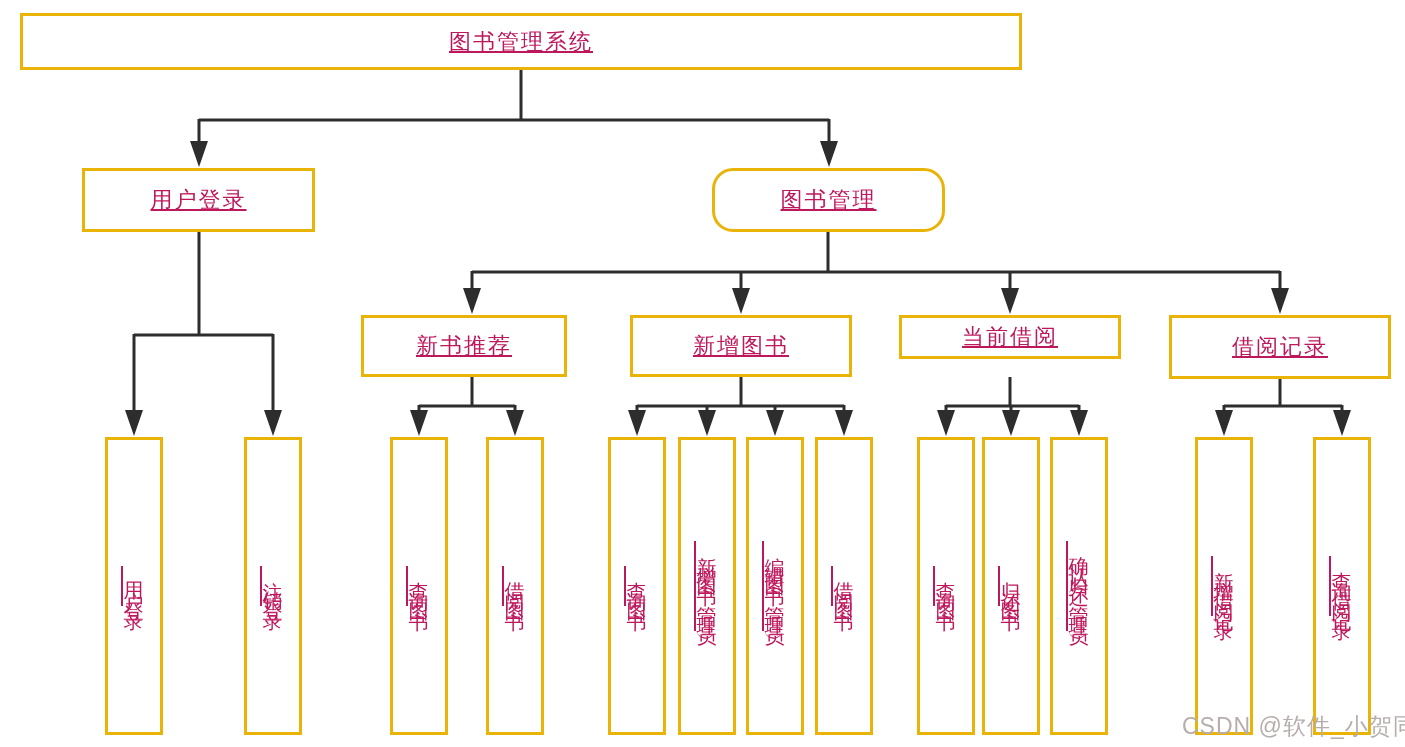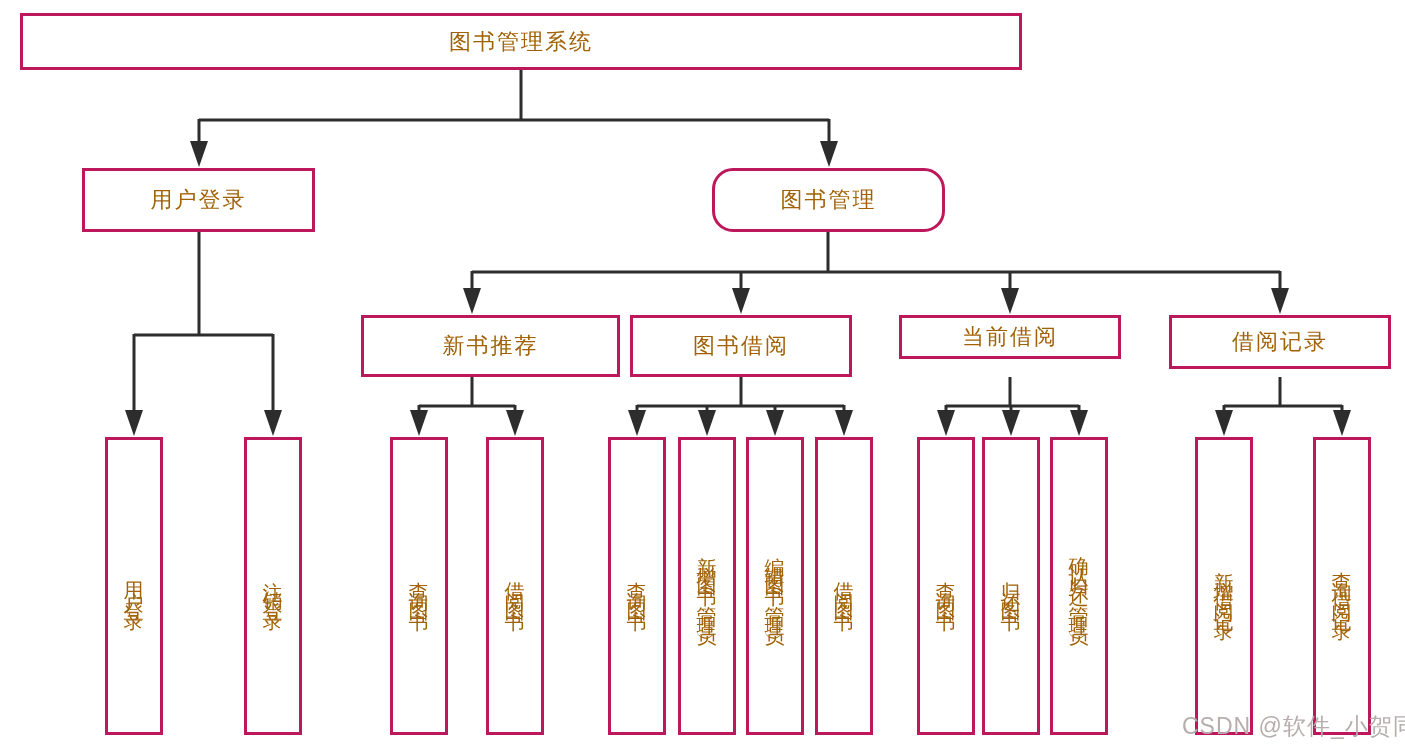--- a/index.html
+++ b/index.html
@@ -19,27 +19,28 @@
   }
   svg.wires {
     position: absolute;
     left: 0; top: 0;
     width: 1405px; height: 747px;
     z-index: 1;
   }
   .node {
     position: absolute;
     box-sizing: border-box;
-    border: 3px solid #be185d;
+    border: 3px solid #eab308;
     background: #ffffff;
-    color: #a16207;
+    color: #be185d;
     display: flex;
     align-items: center;
     justify-content: center;
     z-index: 2;
+    text-decoration: underline;
   }
   .node.h {
     font-size: 22px;
     letter-spacing: 2px;
     white-space: nowrap;
   }
   .node.v {
     writing-mode: vertical-rl;
     text-orientation: mixed;
     font-size: 20px;
@@ -56,24 +57,24 @@
     font-size: 23px;
     letter-spacing: 1px;
     color: #b7adad;
     white-space: nowrap;
     z-index: 3;
   }
   
   .n-root   { left: 20px;   top: 13px;  width: 1002px; height: 57px; }
   .n-login  { left: 82px;   top: 168px; width: 233px;  height: 64px; }
   .n-mgmt   { left: 712px;  top: 168px; width: 233px;  height: 64px; border-radius: 21px; }
-  .n-newrec { left: 361px;  top: 315px; width: 259px;  height: 62px; }
+  .n-newrec { left: 361px;  top: 315px; width: 206px;  height: 62px; }
   .n-borrow { left: 630px;  top: 315px; width: 222px;  height: 62px; }
   .n-curr   { left: 899px;  top: 315px; width: 222px;  height: 44px; }
-  .n-hist   { left: 1169px; top: 315px; width: 222px;  height: 54px; }
+  .n-hist   { left: 1169px; top: 315px; width: 222px;  height: 64px; }
   .l-a1 { left: 105px; }
   .l-a2 { left: 244px; }
   .l-b1 { left: 390px; }
   .l-b2 { left: 486px; }
   .l-c1 { left: 608px; }
   .l-c2 { left: 678px; }
   .l-c3 { left: 746px; }
   .l-c4 { left: 815px; }
   .l-d1 { left: 917px; }
   .l-d2 { left: 982px; }
@@ -158,21 +159,21 @@
       <polygon points="1333,410 1351,410 1342,436"></polygon>
     </g>
   </svg>
 
   <div class="node h n-root">图书管理系统</div>
 
   <div class="node h n-login">用户登录</div>
   <div class="node h n-mgmt">图书管理</div>
 
   <div class="node h n-newrec">新书推荐</div>
-  <div class="node h n-borrow">图书借阅</div>
+  <div class="node h n-borrow">新增图书</div>
   <div class="node h n-curr">当前借阅</div>
   <div class="node h n-hist">借阅记录</div>
 
   <div class="node v l-a1">用户登录</div>
   <div class="node v l-a2">注销登录</div>
 
   <div class="node v l-b1">查询图书</div>
   <div class="node v l-b2">借阅图书</div>
 
   <div class="node v l-c1">查询图书</div>

